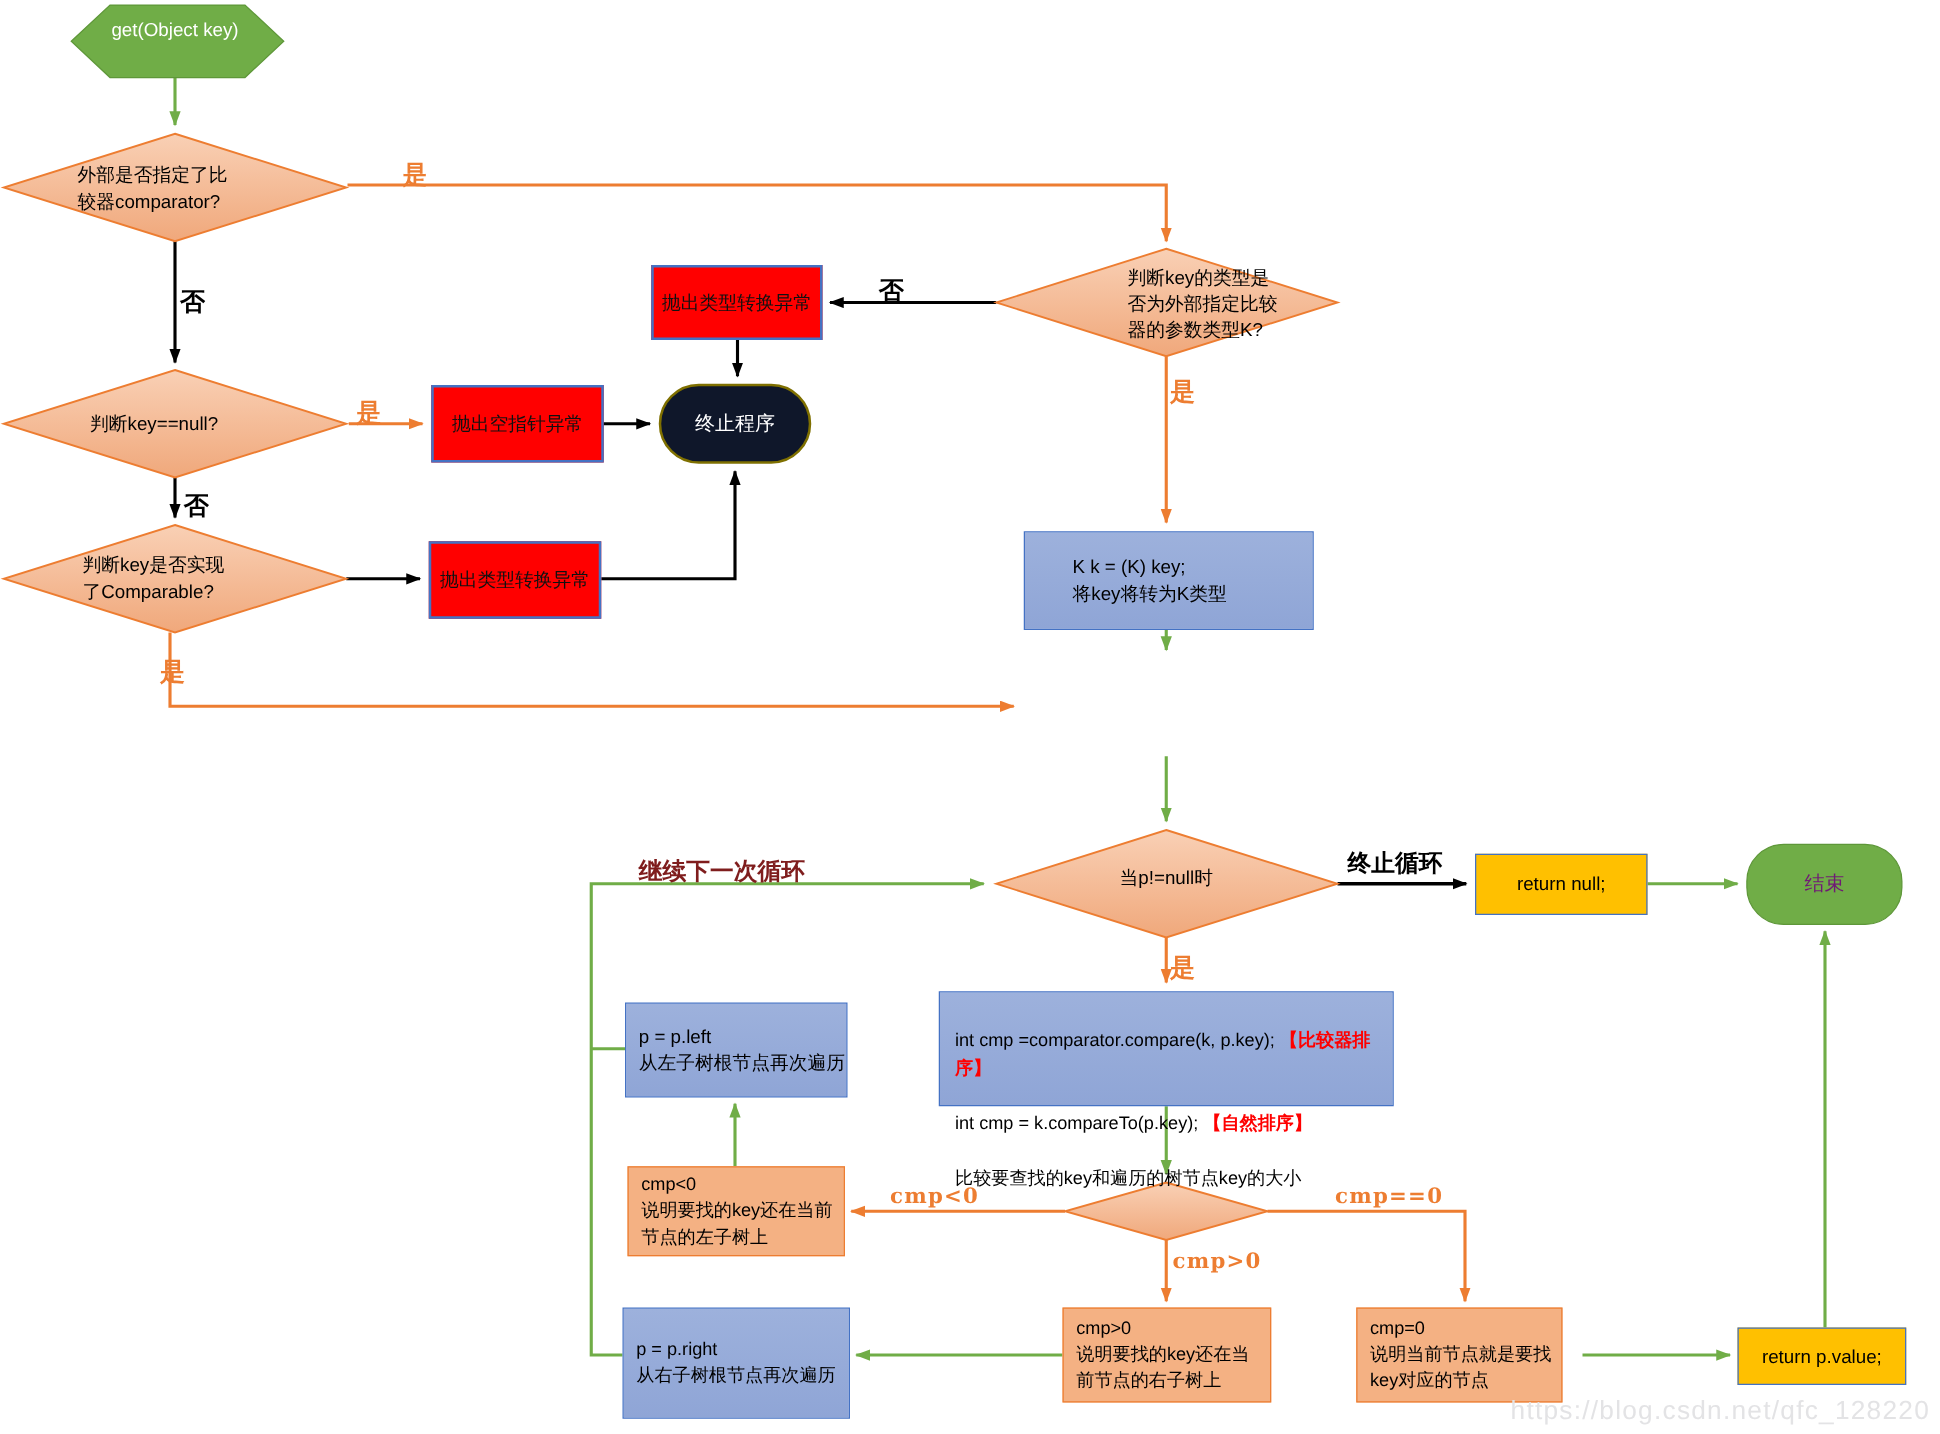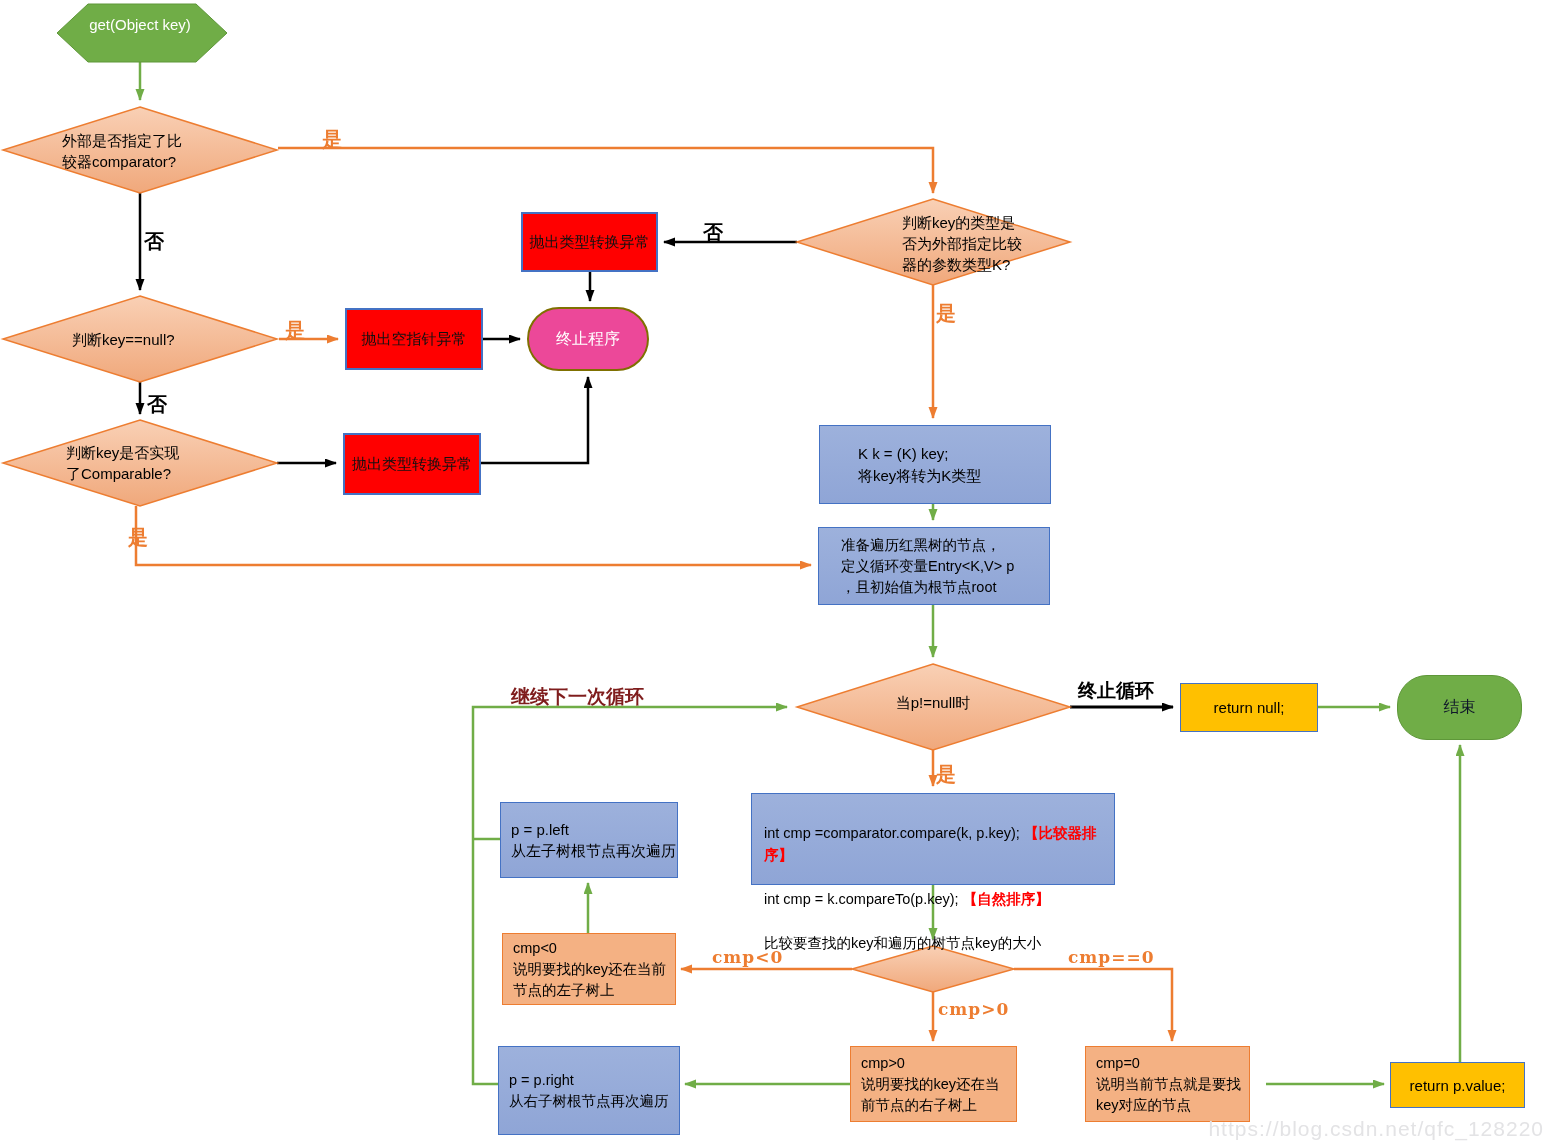--- a/index.html
+++ b/index.html
@@ -3,22 +3,22 @@
 <meta charset="utf-8">
 <style>
   html,body{margin:0;padding:0;background:#fff;}
   #canvas{
     position:relative;width:1552px;height:1147px;background:#ffffff;overflow:hidden;
     font-family:"Liberation Sans","DejaVu Sans",sans-serif;color:#000;
   }
   #wires{position:absolute;left:0;top:0;width:1552px;height:1147px;}
   .node{position:absolute;box-sizing:border-box;display:flex;align-items:center;white-space:pre-line;}
   .red{background:#FF0000;border:2px solid #4472C4;font-size:15px;justify-content:center;text-align:center;color:#111;}
-  .pill-red{background:#ec4899;border:2px solid #7F7000;border-radius:32px;color:#fff;font-size:16px;justify-content:center;text-align:right;}
-  .pill-green{background:#70AD47;border:1px solid #5E9739;border-radius:30px;color:#0f172a;font-size:16px;justify-content:center;text-align:right;}
+  .pill-red{background:#0f172a;border:2px solid #7F7000;border-radius:32px;color:#fff;font-size:16px;justify-content:center;text-align:right;}
+  .pill-green{background:#70AD47;border:1px solid #5E9739;border-radius:30px;color:#701a75;font-size:16px;justify-content:center;text-align:right;}
   .blue{background:linear-gradient(180deg,#9DB1DC 0%,#8FA5D6 100%);border:1.5px solid #4472C4;font-size:15px;line-height:22px;}
   .orangebox{background:#F4B183;border:1.5px solid #ED7D31;font-size:14.5px;line-height:21px;}
   .yellow{background:#FFC000;border:1.5px solid #4472C4;font-size:15px;justify-content:center;text-align:center;}
   .dtext{position:absolute;font-size:15px;line-height:21px;white-space:pre-line;}
   .lbl{position:absolute;font-size:20px;font-weight:bold;}
   .lbl-o{color:#ED7D31;}
   .lbl-k{color:#000;}
   .lbl-g{color:#7f1d1d;}
   .cmp{position:absolute;font-family:"DejaVu Serif","Liberation Serif",serif;font-weight:bold;font-size:17px;color:#ED7D31;letter-spacing:1px;}
   .codeline{display:block;font-size:14.5px;line-height:22px;}
@@ -95,23 +95,20 @@
 器的参数类型K?</div>
   <div class="dtext" style="left:863px;top:692px;width:140px;text-align:center;">当p!=null时</div>
 
   <div class="node red" style="left:521px;top:212px;width:137px;height:60px;">抛出类型转换异常</div>
   <div class="node red" style="left:345px;top:308px;width:138px;height:62px;">抛出空指针异常</div>
   <div class="node red" style="left:343px;top:433px;width:138px;height:62px;">抛出类型转换异常</div>
   <div class="node pill-red" style="left:527px;top:307px;width:122px;height:64px;">终止程序</div>
 
   <div class="node blue" style="left:819px;top:425px;width:232px;height:79px;padding-left:38px;">K k = (K) key;
 将key将转为K类型</div>
-  <div class="node blue" style="left:818px;top:527px;width:232px;height:78px;padding-left:22px;font-size:14.5px;line-height:21px;">准备遍历红黑树的节点，
-定义循环变量Entry&lt;K,V&gt; p
-，且初始值为根节点root</div>
 
   <div class="node yellow" style="left:1180px;top:683px;width:138px;height:49px;">return null;</div>
   <div class="node pill-green" style="left:1397px;top:675px;width:125px;height:65px;">结束</div>
 
   <div class="node blue" style="left:751px;top:793px;width:364px;height:92px;padding:6px 8px 6px 12px;display:block;">
     <span class="codeline"><span>int cmp =comparator.compare(k, p.key); </span><span class="redtxt">【比较器排序】</span></span>
     <span class="codeline"><span>int cmp = k.compareTo(p.key); </span><span class="redtxt">【自然排序】</span></span>
     <span class="codeline">比较要查找的key和遍历的树节点key的大小</span>
   </div>
 

